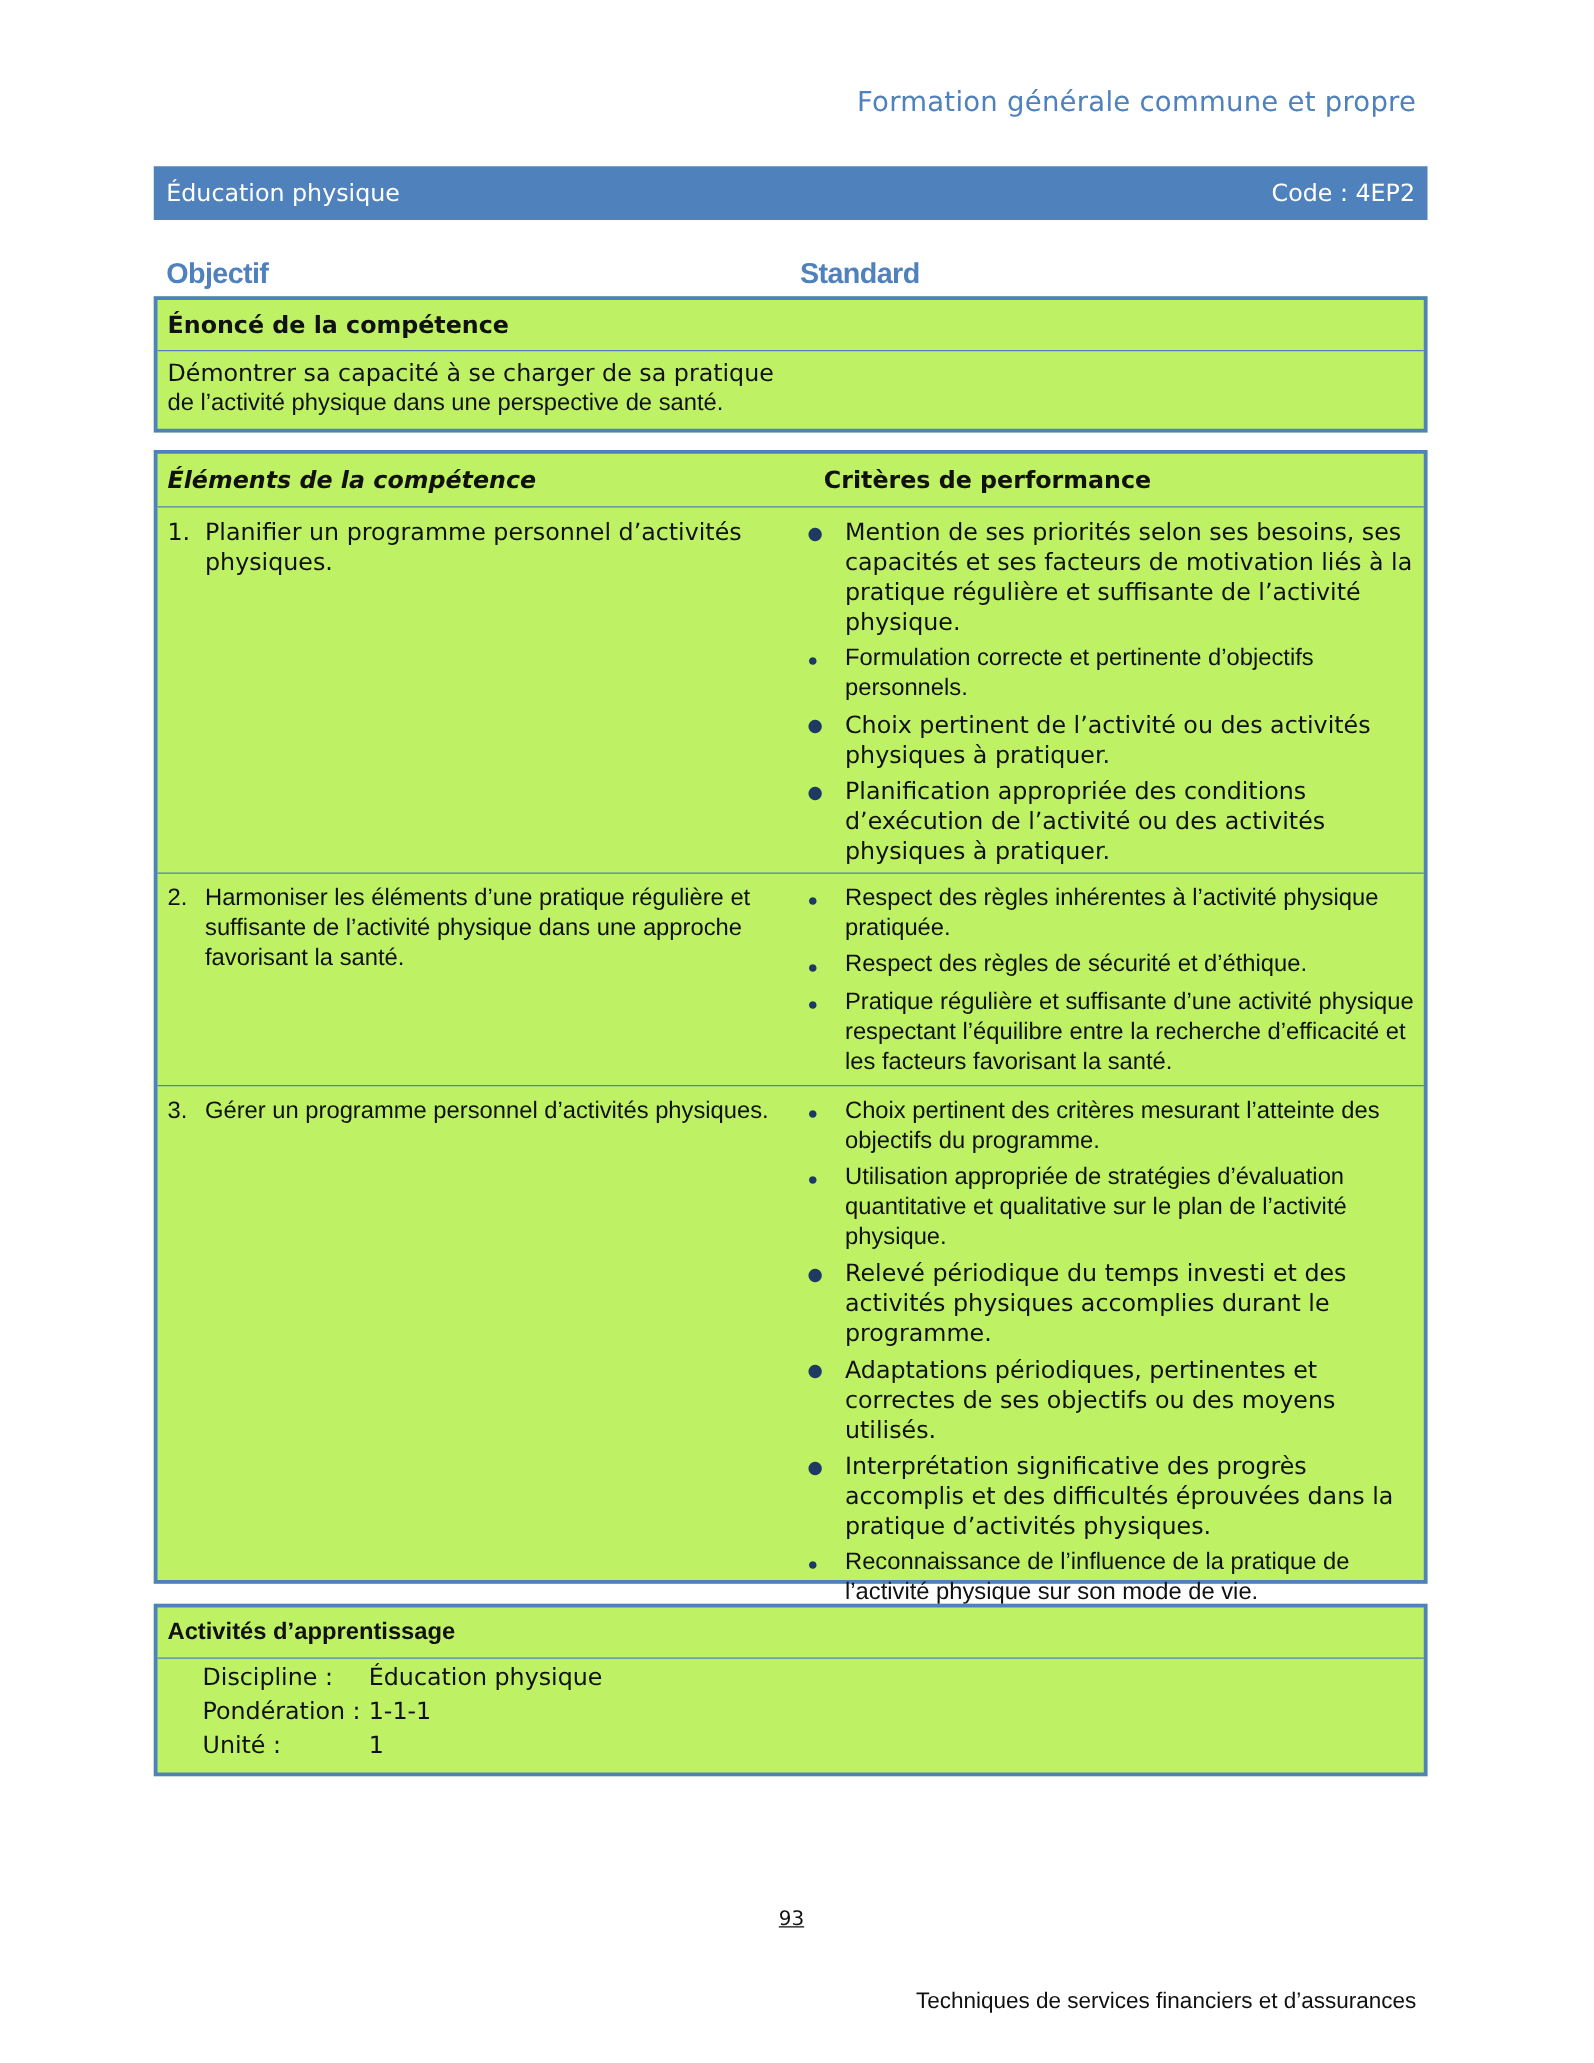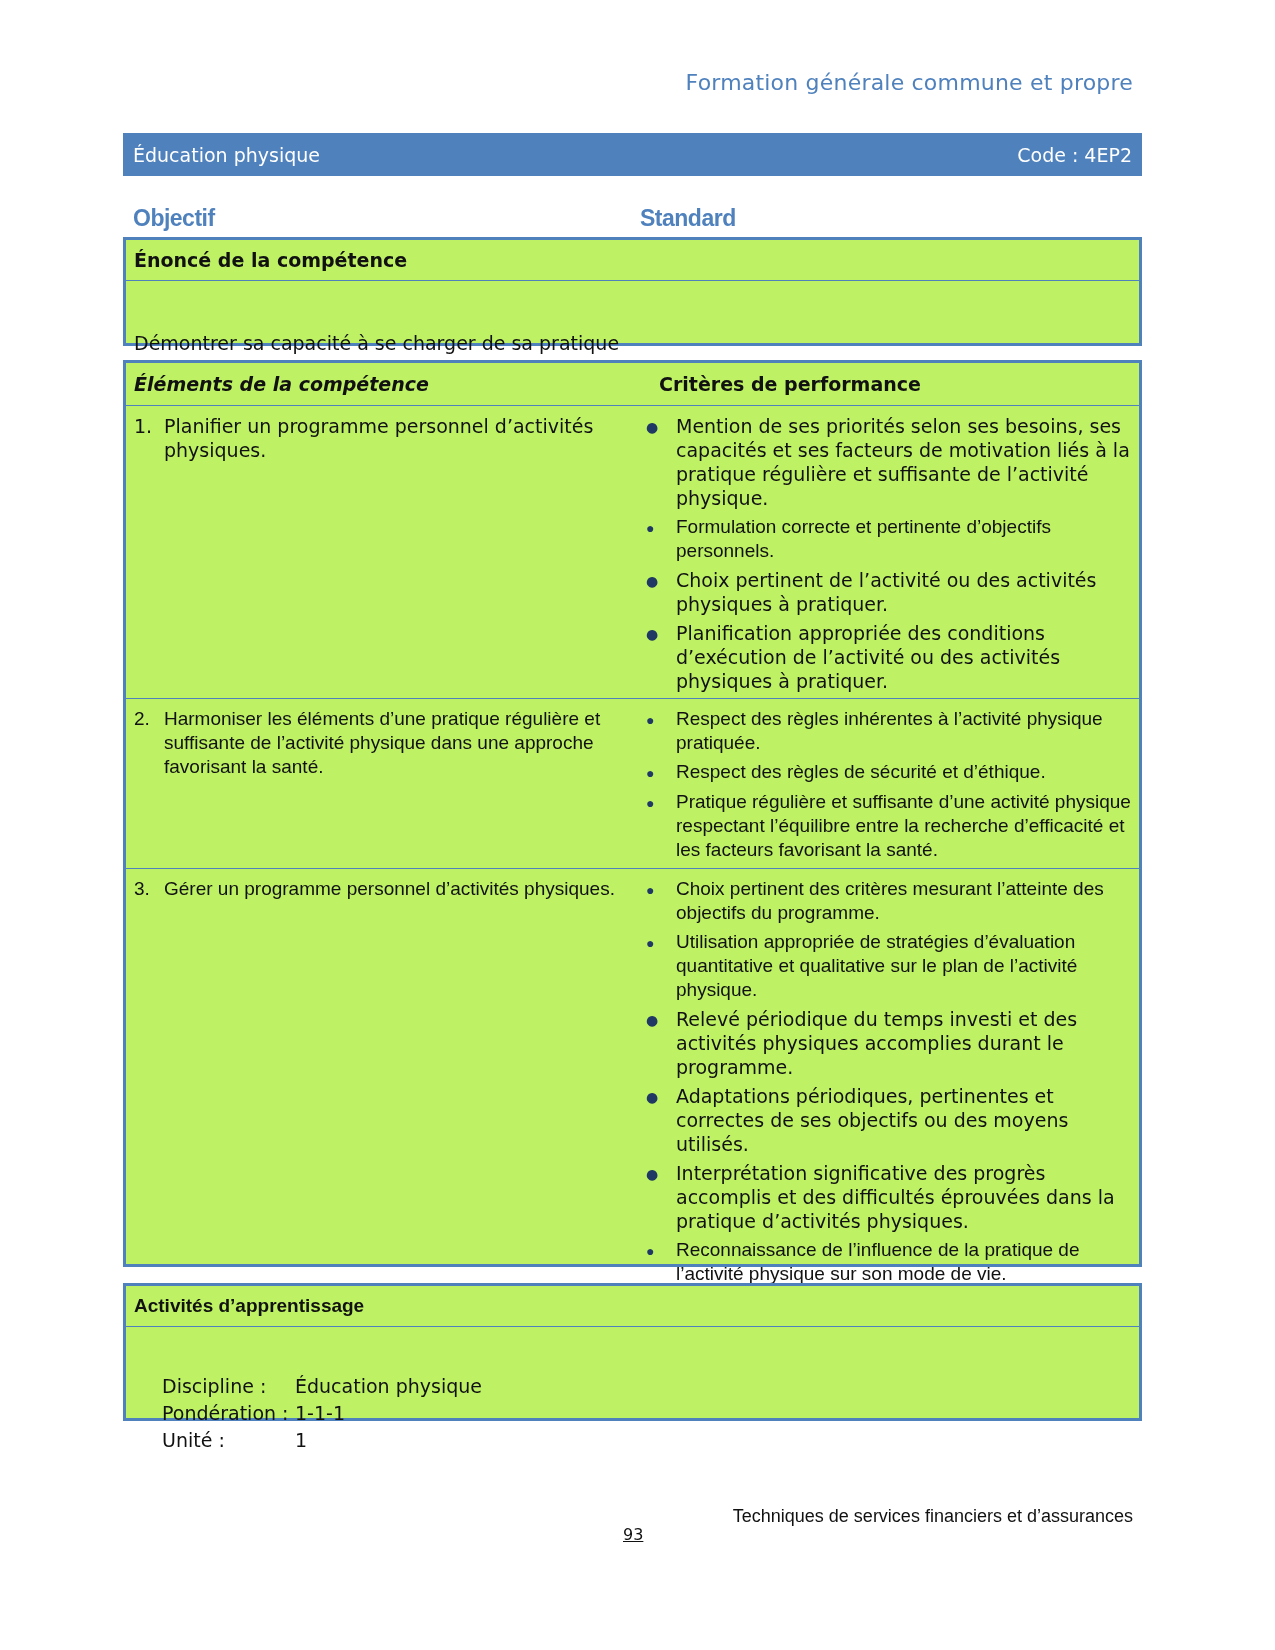--- a/index.html
+++ b/index.html
@@ -3,35 +3,35 @@
 <meta charset="utf-8">
 <style>
   html, body { margin:0; padding:0; background:#ffffff; }
   body { width:1275px; height:1650px; position:relative; font-family:"DejaVu Sans", sans-serif; color:#111; }
   .running-head { position:absolute; right:142px; top:70px; font-size:22px; color:#4f81bd; letter-spacing:0.2px; }
   .subject-bar { position:absolute; left:123px; top:133px; width:1019px; height:43px; background:#4f81bd; color:#ffffff; display:flex; justify-content:space-between; align-items:center; padding:0 10px; box-sizing:border-box; font-size:19px; }
   .col-heads { position:absolute; left:123px; top:186px; width:1019px; height:40px; }
   .col-heads .h { position:absolute; top:4px; font-size:23px; font-weight:bold; color:#4f81bd; font-family:"Liberation Sans", sans-serif; letter-spacing:-0.5px;margin-top:15px; }
   .box { position:absolute; left:123px; width:1019px; border:3px solid #4f81bd; box-sizing:border-box; background:#bef264; }
   .box .hdr { font-weight:bold; font-size:19px; padding:9px 8px; border-bottom:1px solid #4f81bd; }
-  .box .body { font-size:19px; padding:6px 8px; line-height:24px;margin-top:44px; }
+  .box .body { font-size:19px; padding:6px 8px; line-height:24px; }
   .grid-hdr { display:flex; border-bottom:1px solid #4f81bd; }
   .grid-hdr > div { font-weight:bold; font-size:19px; padding:10px 8px; }
   .row { display:flex; border-bottom:1px solid #4f81bd; }
   .row:last-child { border-bottom:none; }
   .c1 { width:509px; box-sizing:border-box; padding:8px 8px 6px 8px; font-size:19px; line-height:24px; }
   .c2 { flex:1; box-sizing:border-box; padding:8px 8px 6px 8px; font-size:19px; line-height:24px; }
   .elem { display:flex; }
   .elem .num { width:30px; flex:none; }
   .crit { display:flex; margin-bottom:5px; }
   .crit .bullet { width:30px; flex:none; color:#1f3864; font-size:14px; padding-left:3px; padding-top:1px; }
   .sans { font-family:"Liberation Sans", sans-serif; }
   .kv { display:flex; font-size:19px; line-height:27px; }
   .kv .k { width:133px; flex:none; }
-  .footer-title { position:absolute; right:142px; top:1506px; font-size:18px; font-family:"Liberation Sans", sans-serif; }
+  .footer-title { position:absolute; right:142px; top:1590px; font-size:18px; font-family:"Liberation Sans", sans-serif; }
   .page-num { position:absolute; left:623px; top:1525px; font-size:16px;text-decoration:underline; }
 </style>
 </head>
 <body>
 
 <div class="running-head">Formation générale commune et propre</div>
 
 <div class="subject-bar">
   <span>Éducation physique</span>
   <span>Code : 4EP2</span>

